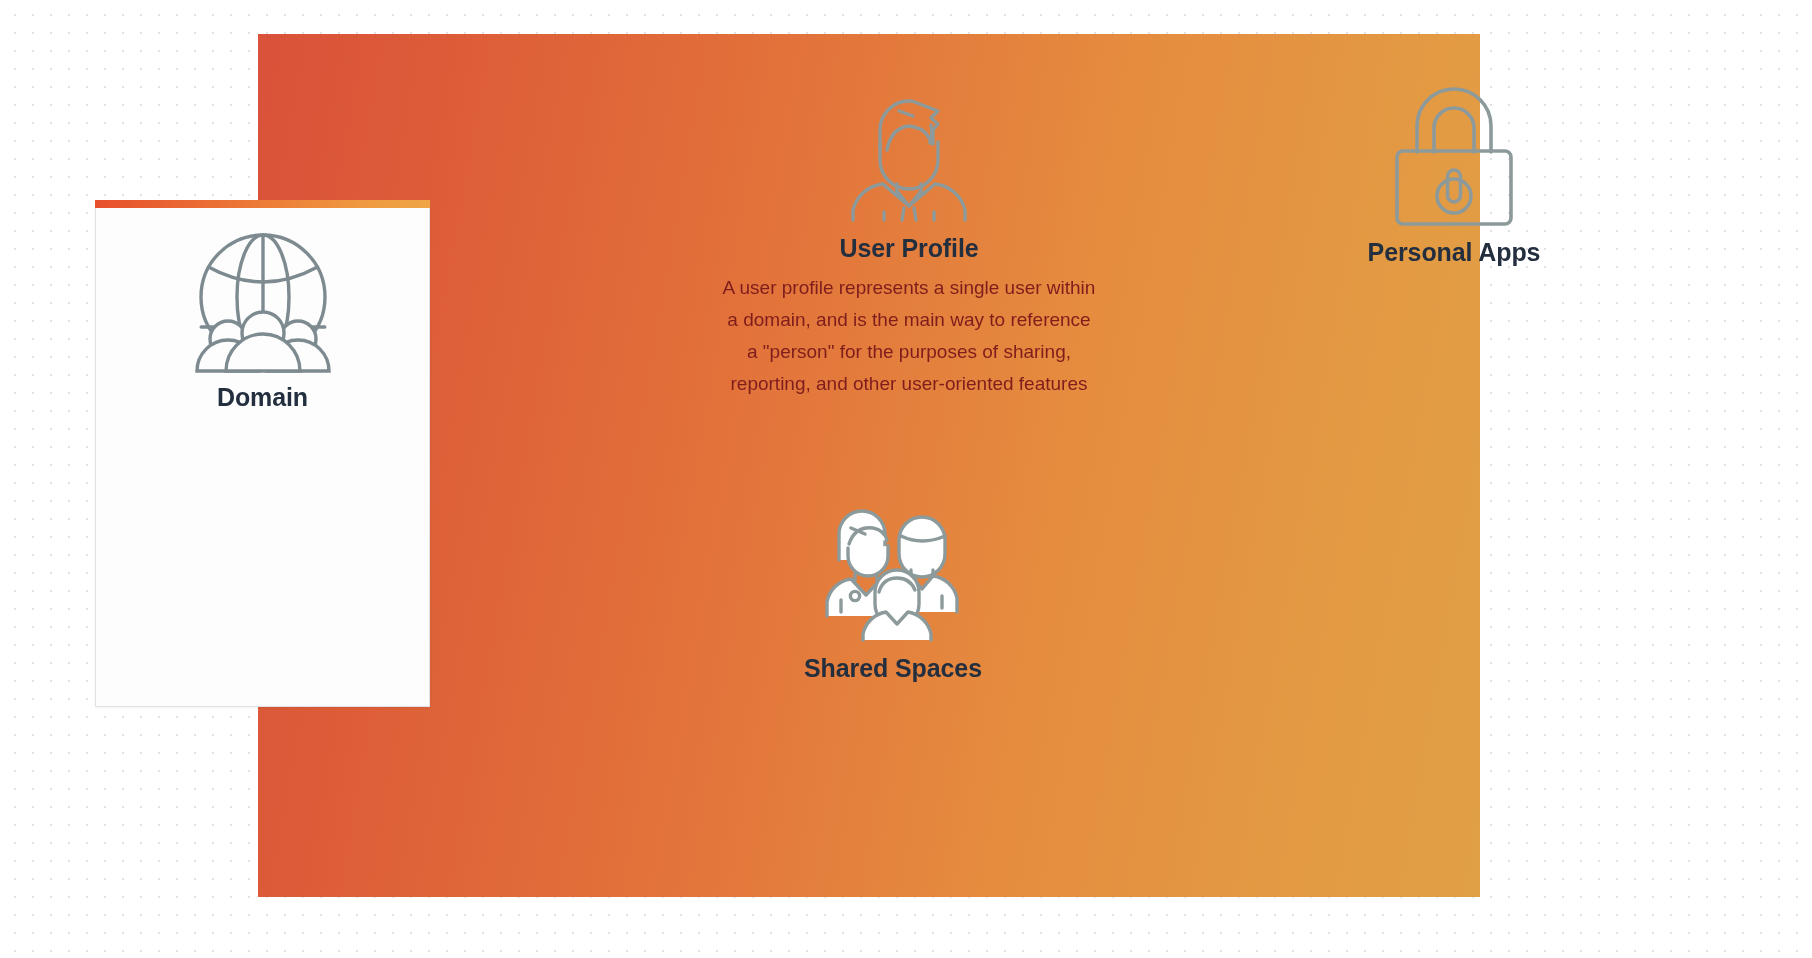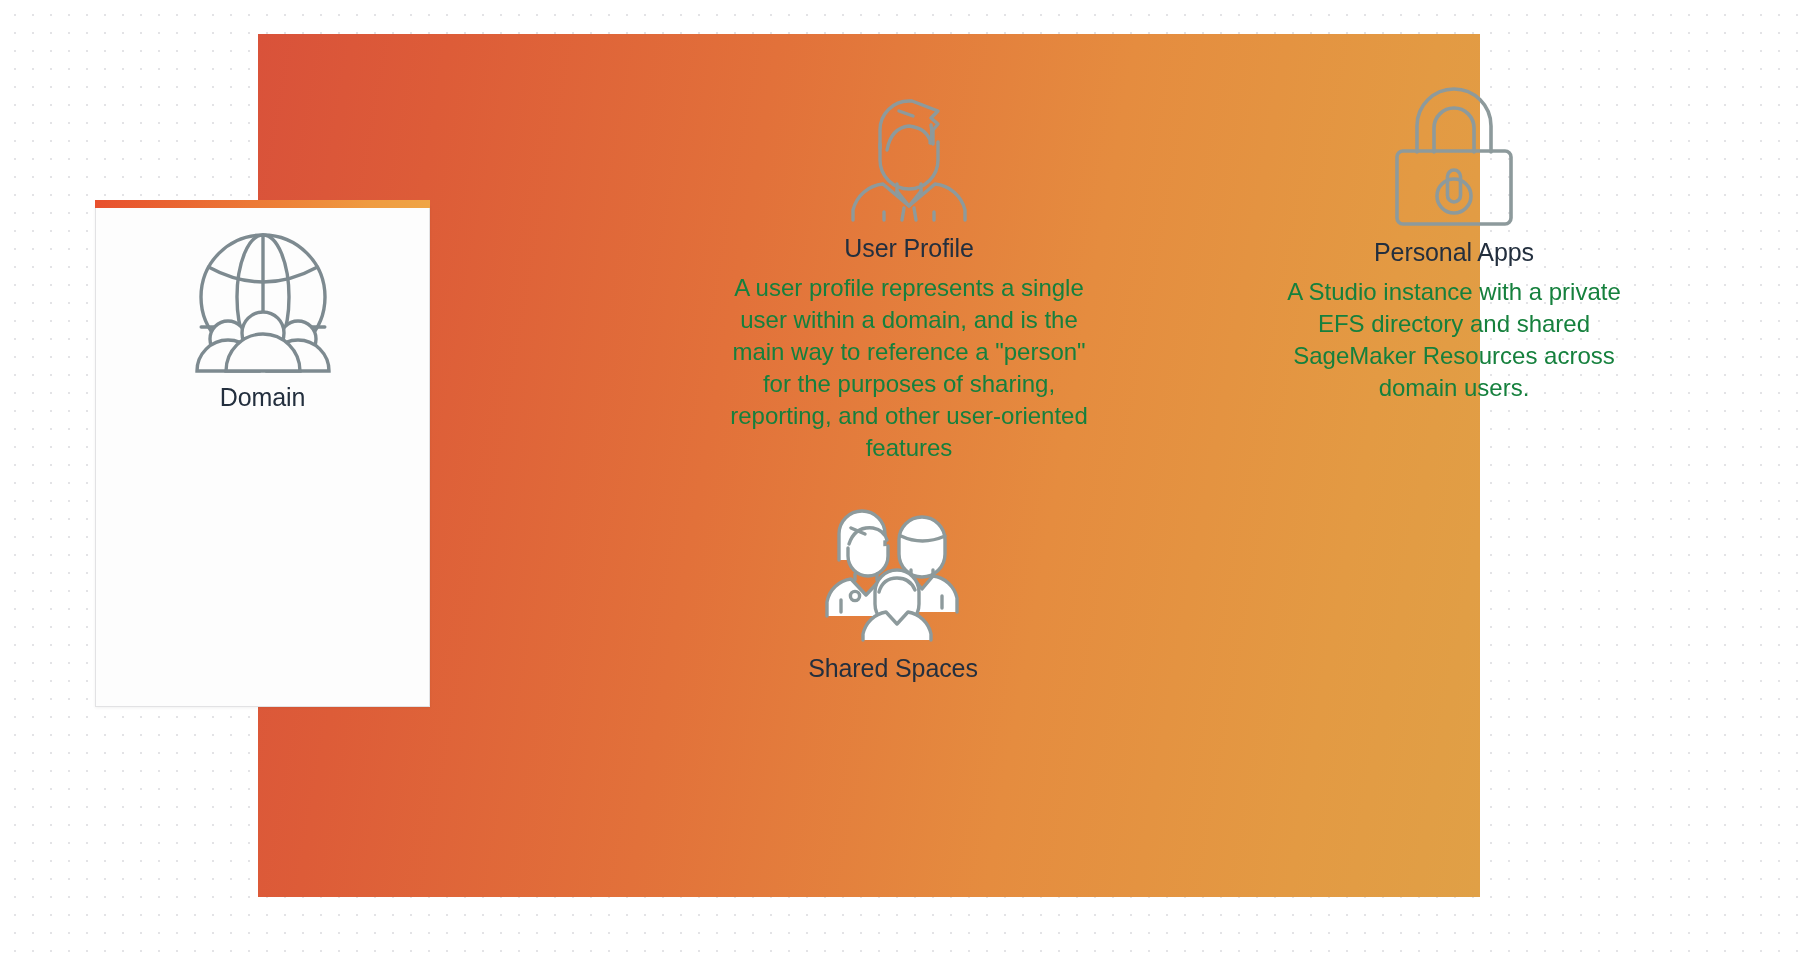--- a/index.html
+++ b/index.html
@@ -64,29 +64,29 @@
     width: 335px;
     height: 8px;
     background: linear-gradient(90deg, #e8502e 0%, #e96331 22%, #ed8038 55%, #ef9b41 82%, #efa546 100%);
     z-index: 5;
   }
 
   .node-icon { display:block; }
 
   .node-title {
     font-size: 25px;
-    font-weight: normal;
+    font-weight: bold;
     color: #232f3e;
     letter-spacing: -0.1px;
     text-align: center;
   }
   .node-desc {
-    font-size: 24px;
+    font-size: 19px;
     line-height: 32px;
-    color: #15803d;
+    color: #7f1d1d;
     text-align: center;
   }
 
   #domain-card .node-title { margin-top: 8px; }
   #domain-card .node-desc { margin-top: 10px; width: 292px; }
 
   
   .node {
     position: absolute;
     display: flex;
@@ -231,14 +231,13 @@
         <path d="M 43 60 V 36 a 20 20 0 0 1 40 0 v 24"></path>
 
         <rect x="6" y="59" width="114" height="73" rx="6"></rect>
 
         <circle cx="63" cy="104" r="17"></circle>
         <path d="M 63 78 a 6.5 6.5 0 0 1 6.5 6.5 v 19 a 6.5 6.5 0 0 1 -13 0 v -19 A 6.5 6.5 0 0 1 63 78 Z"></path>
       </g>
     </svg>
   </span>
   <div class="node-title">Personal Apps</div>
-  <div class="node-desc">A Studio instance with a private EFS directory and shared SageMaker Resources across domain users.</div>
 </div>
 
 </body></html>

